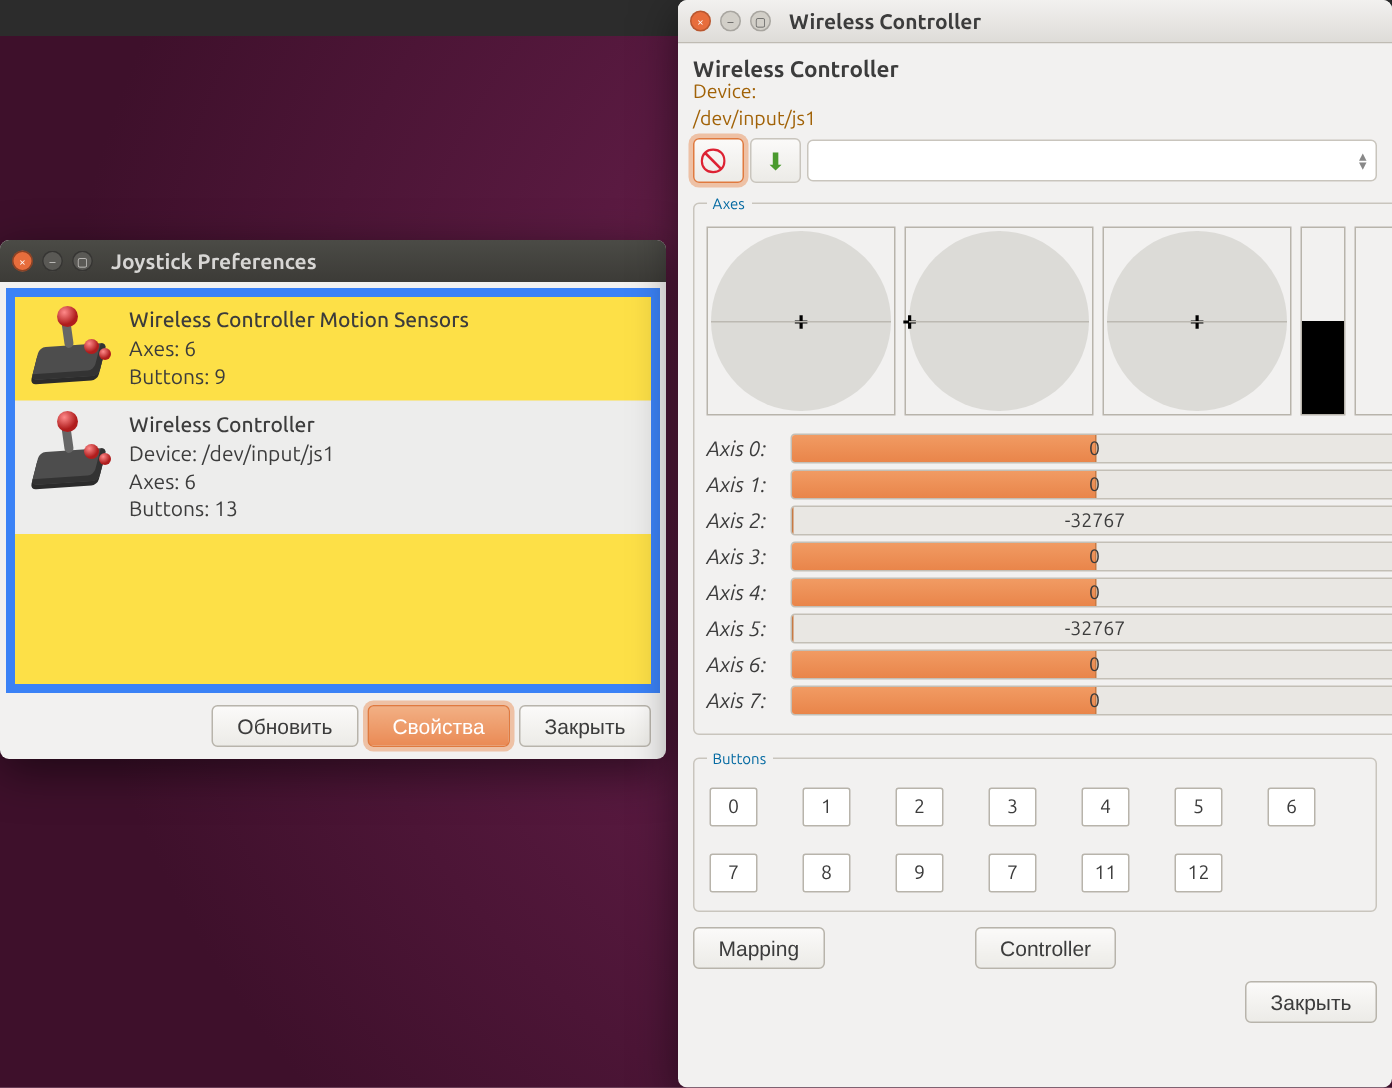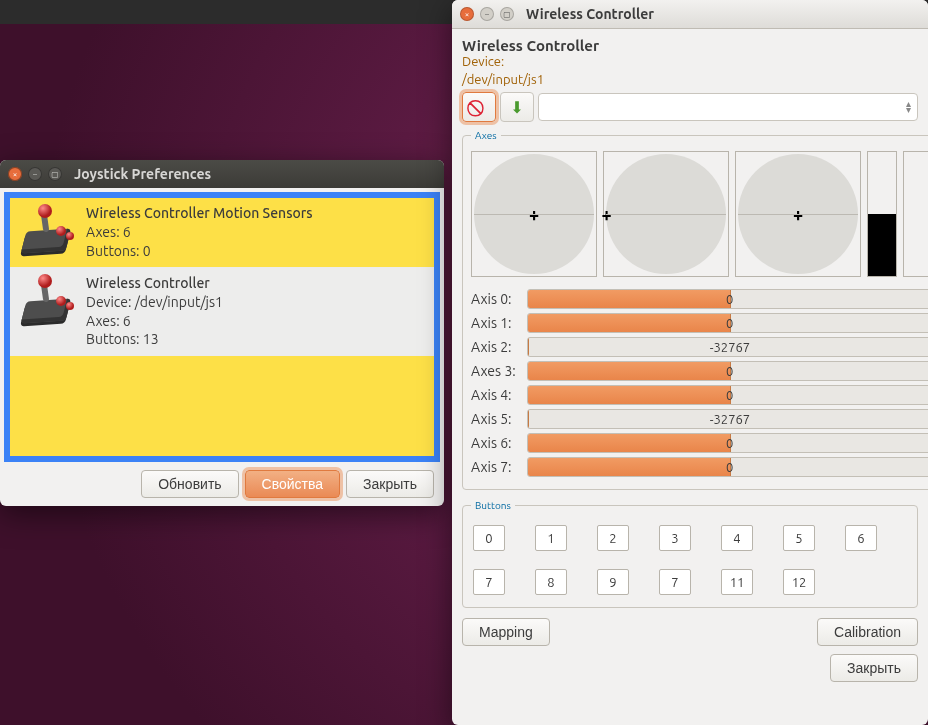--- a/index.html
+++ b/index.html
@@ -198,21 +198,21 @@
     border: 1px solid #b8b4ab;
     background: #f2f1f0;
     position: relative;
   }
   .vbar .fill {
     position: absolute; left: 0; right: 0; bottom: 0;
     background: #000;
   }
 
   .axis-row { display: flex; align-items: center; gap: 8px; margin: 4px 0;}
-  .axis-label { width: 48px; }
+  .axis-label { width: 48px; font-style: italic; }
   .axis-bar {
     flex: 1;
     height: 18px;
     border: 1px solid #c3bfb6;
     border-radius: 3px;
     background: #e9e7e3;
     position: relative;
     overflow: hidden;
   }
   .axis-bar .fill {
@@ -240,21 +240,21 @@
   .btns-grid { display: flex; flex-wrap: wrap; gap: 18px 30px; padding: 4px 2px;}
   .state-btn {
     width: 30px; height: 24px;
     border: 1px solid #b8b4ab;
     background: #fff;
     display: flex; align-items: center; justify-content: center;
     font-size: 13px;
     border-radius: 2px;
   }
 
-  .bottom-row { display: flex; gap: 100px; justify-content: space-between; margin-top: 2px;}
+  .bottom-row { display: flex; gap: 100px; justify-content: flex-start; margin-top: 2px;}
   .close-row { display: flex; justify-content: flex-end; margin-top: 8px;}
 
   
   .listbox::-webkit-scrollbar { width: 14px; }
   .listbox::-webkit-scrollbar-thumb { background: #cbc8c0; border-radius: 7px;}
   .listbox::-webkit-scrollbar-track { background: transparent;}
 </style>
 </head>
 <body>
 <div class="desktop-bg"></div>
@@ -273,21 +273,21 @@
     <div class="joystick-icon">
       <div class="joystick-base"></div>
       <div class="joystick-stick"></div>
       <div class="joystick-ball"></div>
       <div class="joystick-btn jb1"></div>
       <div class="joystick-btn jb2"></div>
     </div>
     <div class="dev-info">
       <div class="dev-name">Wireless Controller Motion Sensors</div>
       <div>Axes: 6</div>
-      <div>Buttons: 0</div>
+      <div>Buttons: 9</div>
     </div>
         </div>
         <div class="dev-row selected">
     <div class="joystick-icon">
       <div class="joystick-base"></div>
       <div class="joystick-stick"></div>
       <div class="joystick-ball"></div>
       <div class="joystick-btn jb1"></div>
       <div class="joystick-btn jb2"></div>
     </div>
@@ -373,21 +373,21 @@
     </div>
           </div>
           <div class="axis-row">
     <div class="axis-label">Axis 2:</div>
     <div class="axis-bar">
       <div class="fill" style="width:0%"></div>
       <div class="val-center">-32767</div>
     </div>
           </div>
           <div class="axis-row">
-    <div class="axis-label">Axes 3:</div>
+    <div class="axis-label">Axis 3:</div>
     <div class="axis-bar">
       <div class="fill" style="width:50%"></div>
       <div class="val-end">0</div>
     </div>
           </div>
           <div class="axis-row">
     <div class="axis-label">Axis 4:</div>
     <div class="axis-bar">
       <div class="fill" style="width:50%"></div>
       <div class="val-end">0</div>
@@ -431,19 +431,19 @@
           <div class="state-btn">8</div>
           <div class="state-btn">9</div>
           <div class="state-btn">7</div>
           <div class="state-btn">11</div>
           <div class="state-btn">12</div>
         </div>
     </fieldset>
 
     <div class="bottom-row">
       <button class="btn">Mapping</button>
-      <button class="btn">Calibration</button>
+      <button class="btn">Controller</button>
     </div>
     <div class="close-row">
       <button class="btn">Закрыть</button>
     </div>
   </div>
 </div>
 
 </body></html>

